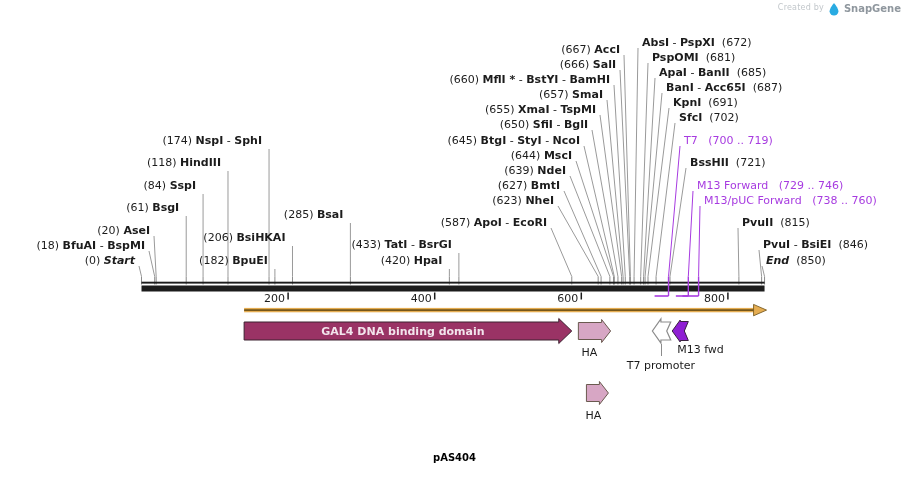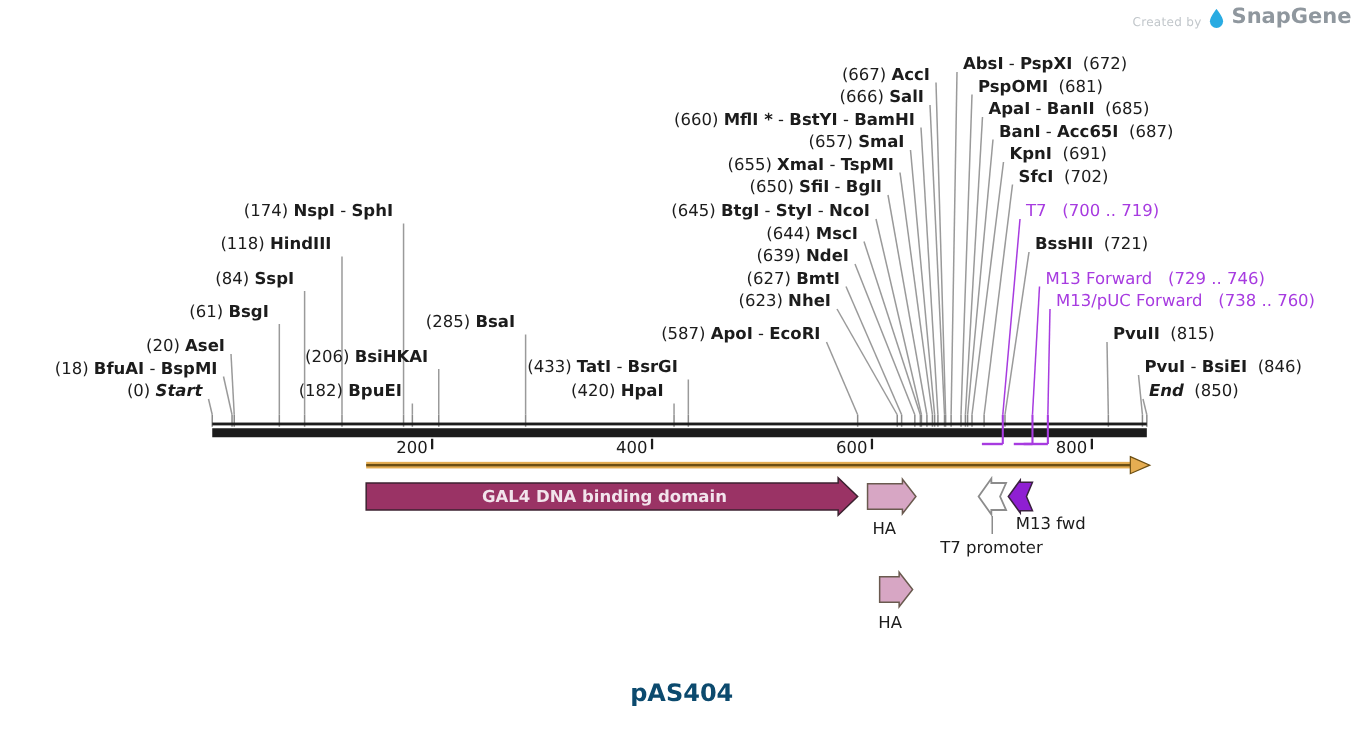--- a/index.html
+++ b/index.html
@@ -1,23 +1,23 @@
 <!DOCTYPE html>
 <html><head>
 <meta charset="utf-8">
 <style>
   html,body{margin:0;padding:0;background:#fff;}
   .stage{position:relative;width:909px;height:497px;background:#ffffff;overflow:hidden;
          font-family:"DejaVu Sans",sans-serif;}
   #map{position:absolute;left:0;top:0;}
-  .credit{position:absolute;top:3px;right:8px;display:flex;align-items:flex-end;gap:5px;}
+  .credit{position:absolute;top:3px;right:8px;display:flex;align-items:flex-start;gap:5px;}
   .credit .prefix{font-size:8px;color:#c2c7cb;letter-spacing:.2px;}
-  .credit .brand{font-size:14px;font-weight:600;color:#8f979e;}
+  .credit .brand{font-size:10px;font-weight:600;color:#8f979e;}
   .title-block{position:absolute;left:0;top:452px;width:909px;text-align:center;}
-  .title-name{font-size:16px;font-weight:bold;color:#0c4a6e;}
+  .title-name{font-size:10px;font-weight:bold;color:#000000;}
   .title-sub{font-size:11px;color:#242424;margin-top:1px;}
 </style>
 </head>
 <body>
 
 <div class="stage">
   <svg id="map" width="909" height="497" viewBox="0 0 909 497">
       <line x1="269.04200000000003" y1="276.5" x2="269.04200000000003" y2="284.5" stroke="#8a8a8a" stroke-width="1"></line>
       <line x1="269.04200000000003" y1="149" x2="269.04200000000003" y2="276.5" stroke="#9a9a9a" stroke-width="1"></line>
       <text x="262.04200000000003" y="144" text-anchor="end" font-size="11" fill="#1c1c1c" style="white-space:pre" xml:space="preserve"><tspan>(174) </tspan><tspan font-weight="bold">NspI</tspan><tspan> - </tspan><tspan font-weight="bold">SphI</tspan></text>

